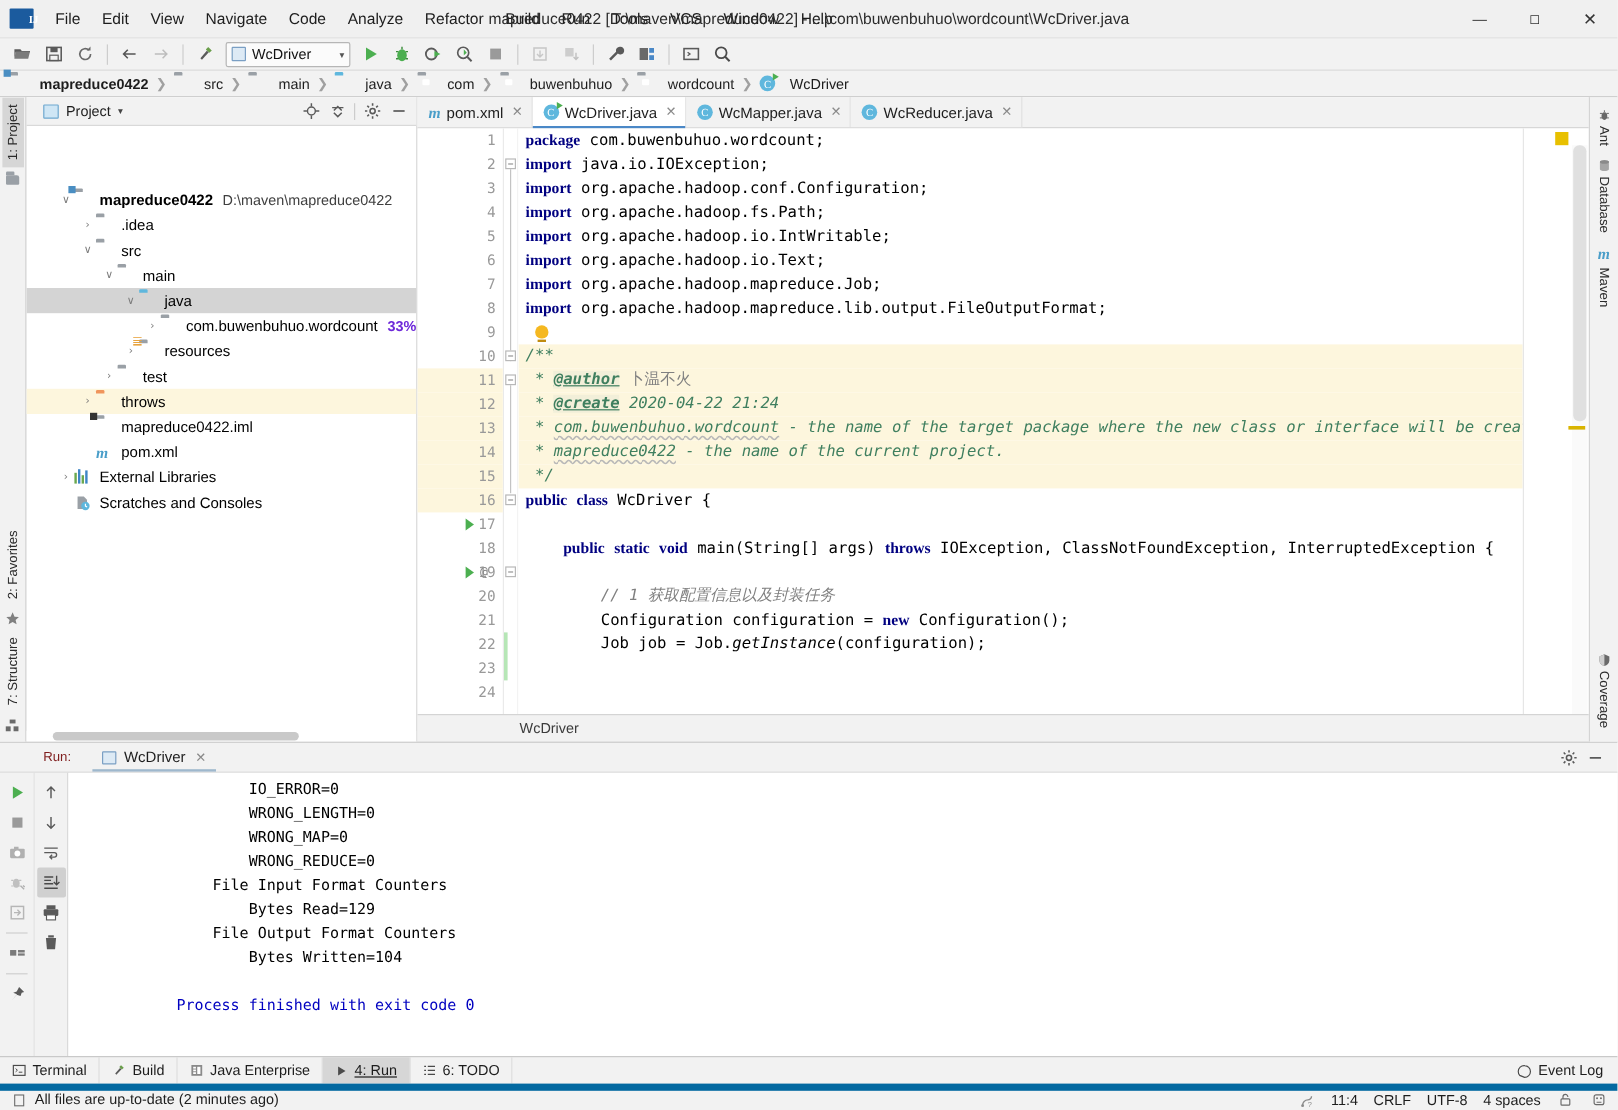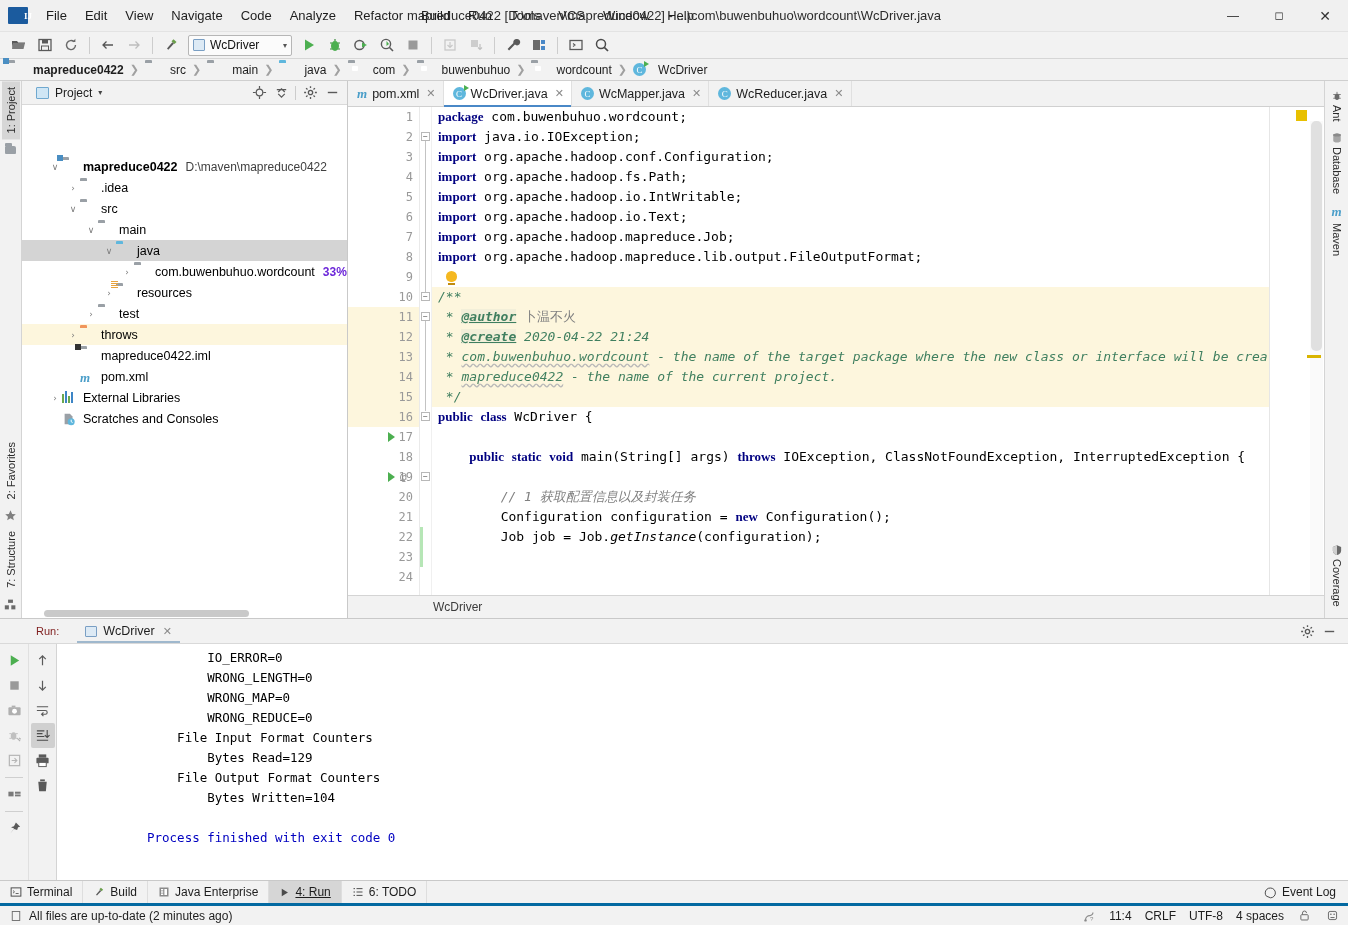--- a/index.html
+++ b/index.html
@@ -294,22 +294,22 @@
   }
   .bb-item {
     display: flex; align-items: center; padding: 0 10px; font-size: 12px; color: #1d1d1d;
     border-right: 1px solid #dedede; gap: 5px;
   }
   .bb-item.active { background: #d6d6d6; }
   .bb-right { margin-left: auto; display:flex; align-items:center; padding-right:12px; gap:5px; font-size:12px; color:#1d1d1d;}
 
   
   .statusbar {
-    height: 22px; background: #f2f2f2; border-top: 3px solid #0369a1;
-    display: flex; align-items: center; padding: 0 8px; flex: 0 0 22px; font-size: 12px; color: #1d1d1d;
+    height: 22px; background: #f2f2f2; border-top: 6px solid #0369a1;
+    display: flex; align-items: flex-start; padding: 0 8px; flex: 0 0 22px; font-size: 12px; color: #1d1d1d;
   }
   .sb-right { margin-left: auto; display: flex; align-items: center; gap: 13px; }
   .sb-ico { width: 15px; height: 15px; display:flex; align-items:center; justify-content:center; }
   svg { display: block; }
 </style>
 </head>
 <body>
 
 <div class="app">
 

